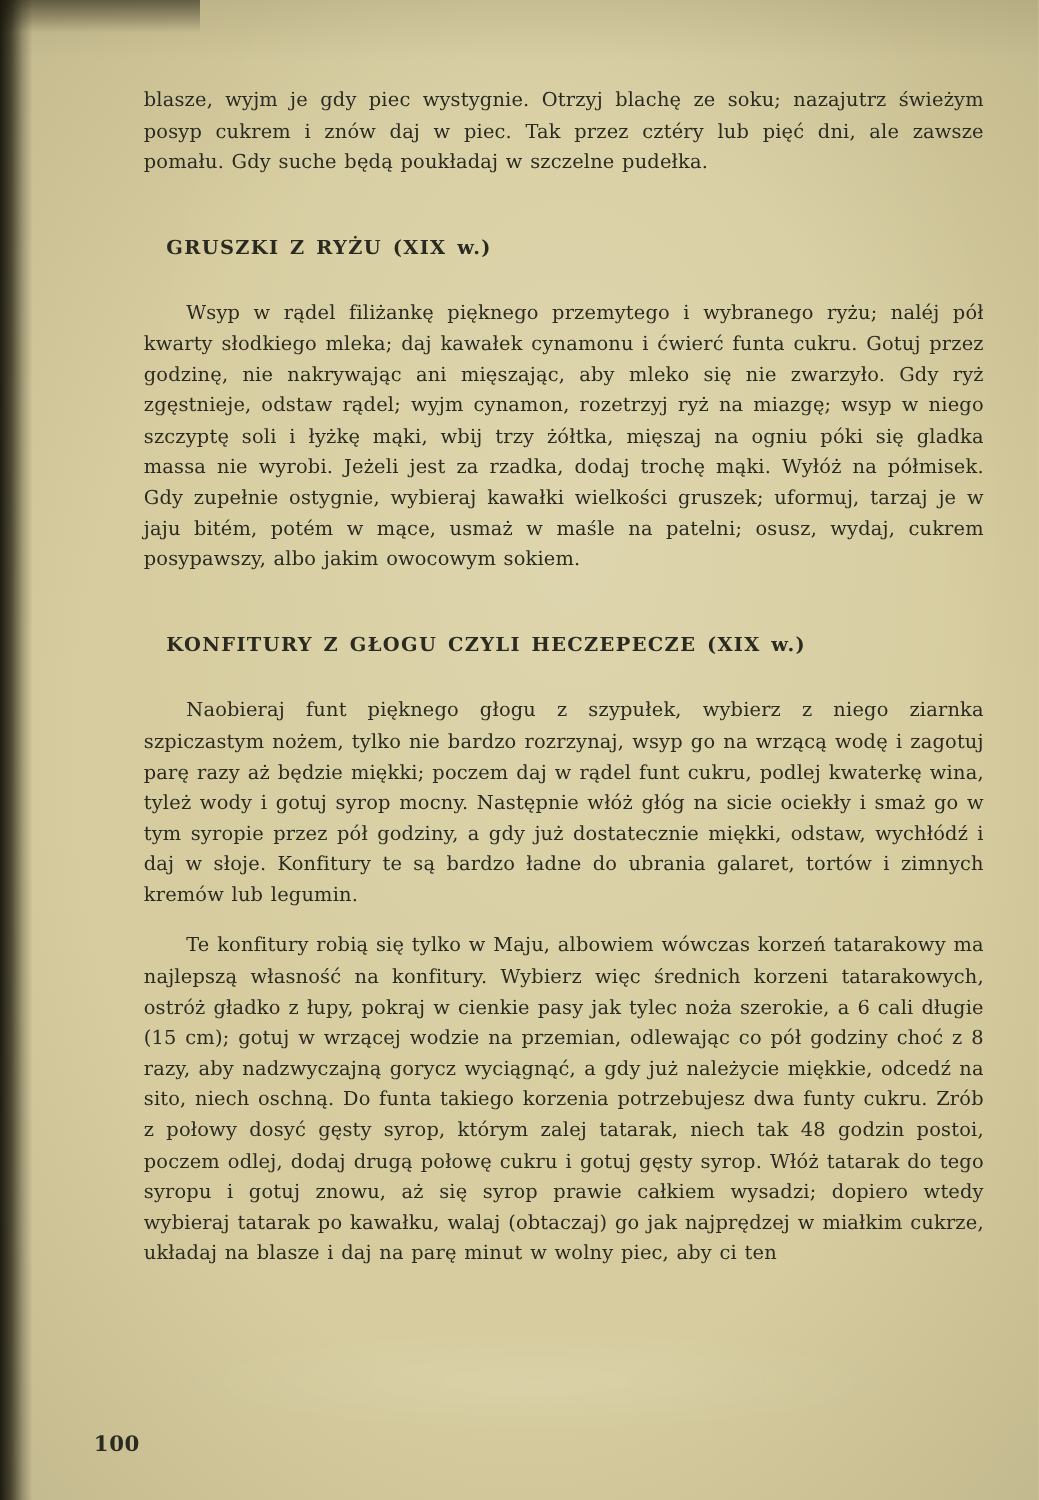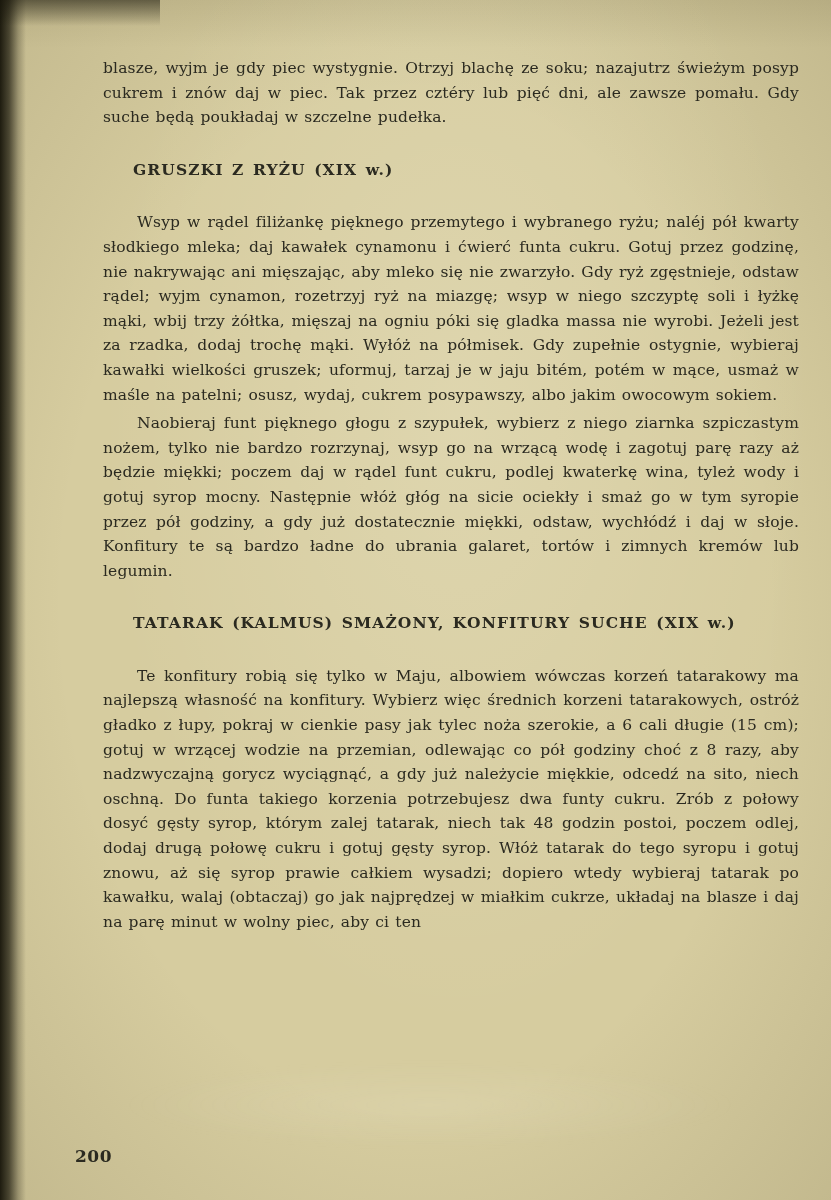--- a/index.html
+++ b/index.html
@@ -50,30 +50,30 @@
   .text-block{
     position:absolute;
     left:99px;top:52px;width:704px;
     font-size:15.5px;
     line-height:24.6px;
     text-align:justify;
     letter-spacing:0.15px;
     word-spacing:1px;
   }
   p.para{
-    margin:4px;
+    margin:16px;
     text-indent:34px;
   }
   p.para.no-indent{text-indent:0;}
   h2.heading{
     font-size:15.5px;
     font-weight:bold;
     letter-spacing:1.1px;
     word-spacing:2px;
-    margin:28px 0 28px 34px;
+    margin:44px 0 28px 34px;
     text-align:left;
   }
   .page-number{
     position:absolute;
     left:75px;top:1146px;
     font-size:17px;
     font-weight:bold;
     letter-spacing:0.5px;
   }
 </style>
@@ -90,24 +90,24 @@
   <main class="text-block">
 
     <p class="para no-indent">blasze, wyjm je gdy piec wystygnie. Otrzyj blachę ze soku; nazajutrz świeżym posyp cukrem i znów daj w piec. Tak przez cztéry lub pięć dni, ale zawsze pomału. Gdy suche będą poukładaj w szczelne pudełka.</p>
 
     <h2 class="heading">GRUSZKI Z RYŻU (XIX w.)</h2>
 
     <p class="para">Wsyp w rądel filiżankę pięknego przemytego i wybranego ryżu; naléj pół kwarty słodkiego mleka; daj kawałek cynamonu i ćwierć funta cukru. Gotuj przez godzinę, nie nakrywając ani mięszając, aby mleko się nie zwarzyło. Gdy ryż zgęstnieje, odstaw rądel; wyjm cynamon, rozetrzyj ryż na miazgę; wsyp w niego szczyptę soli i łyżkę mąki, wbij trzy żółtka, mięszaj na ogniu póki się gladka massa nie wyrobi. Jeżeli jest za rzadka, dodaj trochę mąki. Wyłóż na półmisek. Gdy zupełnie ostygnie, wybieraj kawałki wielkości gruszek; uformuj, tarzaj je w jaju bitém, potém w mące, usmaż w maśle na patelni; osusz, wydaj, cukrem posypawszy, albo jakim owocowym sokiem.</p>
 
 
 
+    <h2 class="heading">KONFITURY Z GŁOGU CZYLI HECZEPECZE (XIX w.)</h2>
 
     <p class="para">Naobieraj funt pięknego głogu z szypułek, wybierz z niego ziarnka szpiczastym nożem, tylko nie bardzo rozrzynaj, wsyp go na wrzącą wodę i zagotuj parę razy aż będzie miękki; poczem daj w rądel funt cukru, podlej kwaterkę wina, tyleż wody i gotuj syrop mocny. Następnie włóż głóg na sicie ociekły i smaż go w tym syropie przez pół godziny, a gdy już dostatecznie miękki, odstaw, wychłódź i daj w słoje. Konfitury te są bardzo ładne do ubrania galaret, tortów i zimnych kremów lub legumin.</p>
 
-    <h2 class="heading">TATARAK (KALMUS) SMAŻONY, KONFITURY SUCHE (XIX w.)</h2>
 
     <p class="para">Te konfitury robią się tylko w Maju, albowiem wówczas korzeń tatarakowy ma najlepszą własność na konfitury. Wybierz więc średnich korzeni tatarakowych, ostróż gładko z łupy, pokraj w cienkie pasy jak tylec noża szerokie, a 6 cali długie (15 cm); gotuj w wrzącej wodzie na przemian, odlewając co pół godziny choć z 8 razy, aby nadzwyczajną gorycz wyciągnąć, a gdy już należycie miękkie, odcedź na sito, niech oschną. Do funta takiego korzenia potrzebujesz dwa funty cukru. Zrób z połowy dosyć gęsty syrop, którym zalej tatarak, niech tak 48 godzin postoi, poczem odlej, dodaj drugą połowę cukru i gotuj gęsty syrop. Włóż tatarak do tego syropu i gotuj znowu, aż się syrop prawie całkiem wysadzi; dopiero wtedy wybieraj tatarak po kawałku, walaj (obtaczaj) go jak najprędzej w miałkim cukrze, układaj na blasze i daj na parę minut w wolny piec, aby ci ten</p>
 
   </main>
 
-  <div class="page-number">200</div>
+  <div class="page-number">100</div>
 
 </div>
 
 </body></html>

